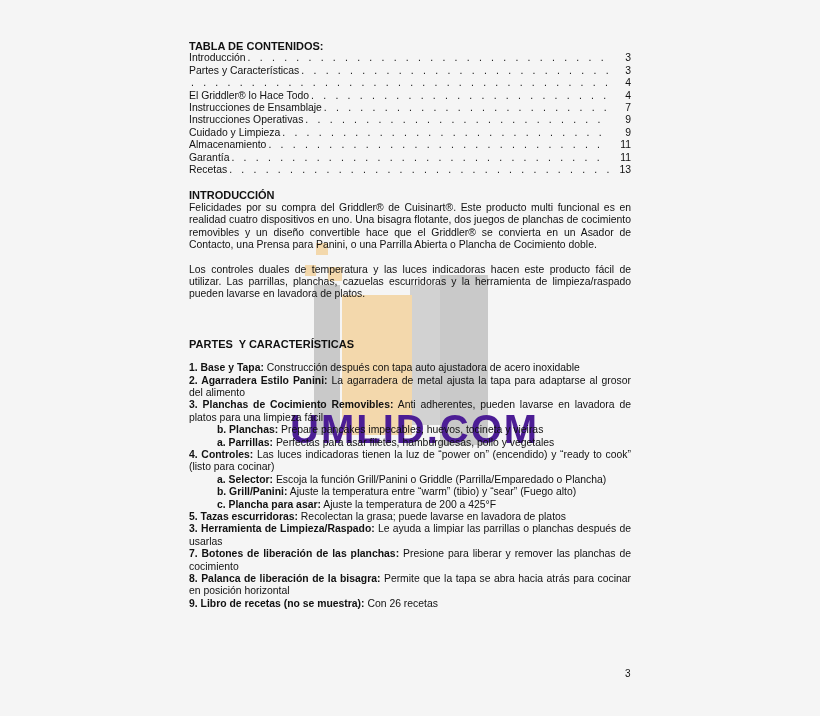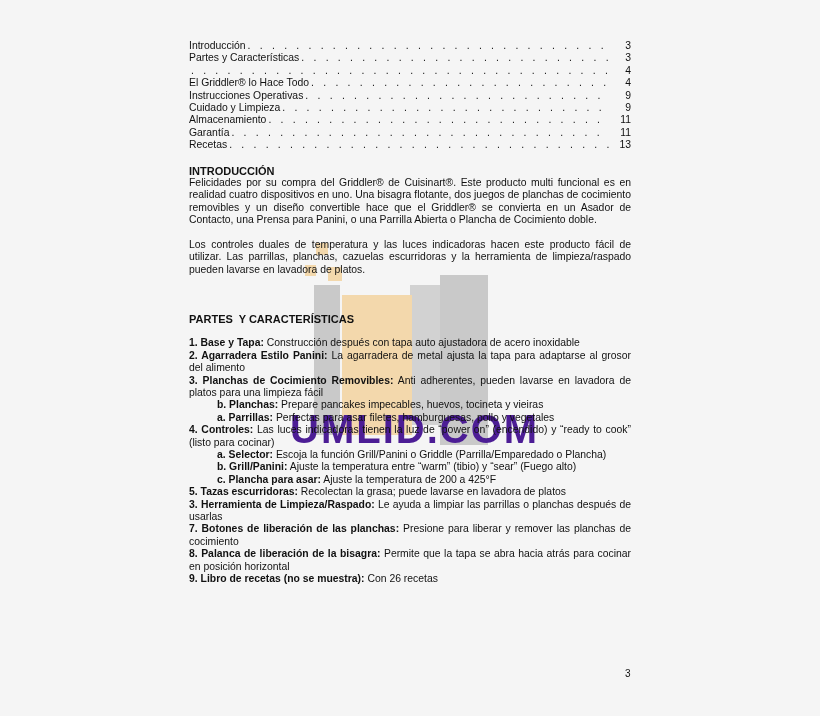--- a/index.html
+++ b/index.html
@@ -39,39 +39,45 @@
   <div class="wm-gray-mid"></div>
   <div class="wm-gray-right"></div>
   <div class="wm-orange"></div>
   <div class="wm-sq1"></div>
   <div class="wm-sq2"></div>
   <div class="wm-sq3"></div>
   <div class="wm-text">UMLID.COM</div>
 </div>
 
 <div class="page">
+  <div class="toc-title">TABLA DE CONTENIDOS:</div>
   <div id="toc-list">
       <div class="toc-row">
         <span class="toc-label">Introducción</span>
         <span class="toc-dots"></span>
         <span class="toc-page">3</span>
       </div>
       <div class="toc-row">
         <span class="toc-label">Partes y Características</span>
         <span class="toc-dots"></span>
         <span class="toc-page">3</span>
       </div>
       <div class="toc-row">
         <span class="toc-dots"></span>
         <span class="toc-page">4</span>
       </div>
       <div class="toc-row">
         <span class="toc-label">El Griddler® lo Hace Todo</span>
         <span class="toc-dots"></span>
         <span class="toc-page">4</span>
+      </div>
+      <div class="toc-row">
+        <span class="toc-label">Instrucciones de Ensamblaje</span>
+        <span class="toc-dots"></span>
+        <span class="toc-page">7</span>
       </div>
       <div class="toc-row">
         <span class="toc-label">Instrucciones Operativas</span>
         <span class="toc-dots"></span>
         <span class="toc-page">9</span>
       </div>
       <div class="toc-row">
         <span class="toc-label">Cuidado y Limpieza</span>
         <span class="toc-dots"></span>
         <span class="toc-page">9</span>

